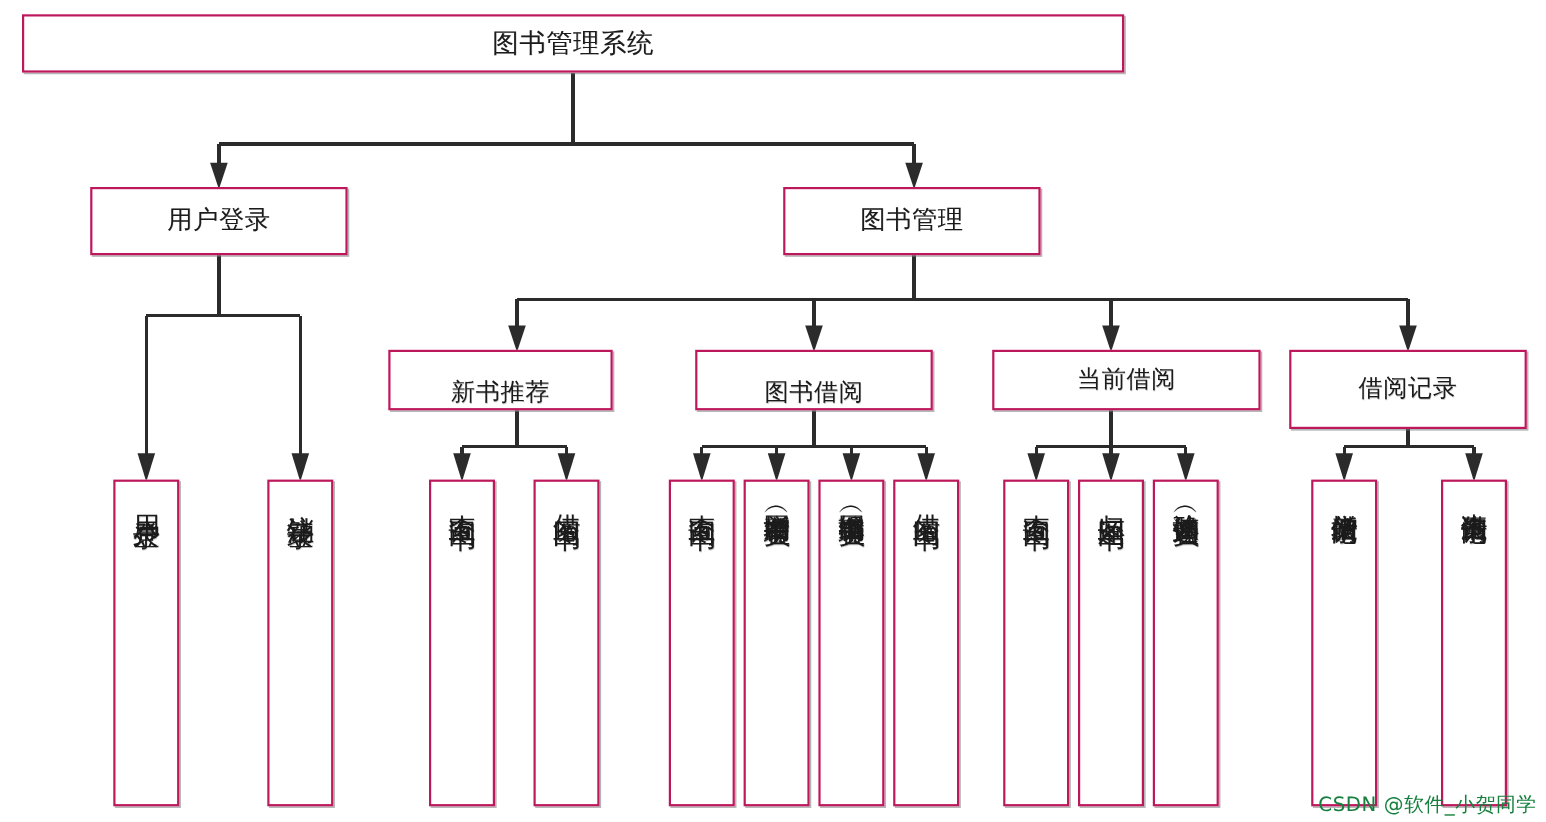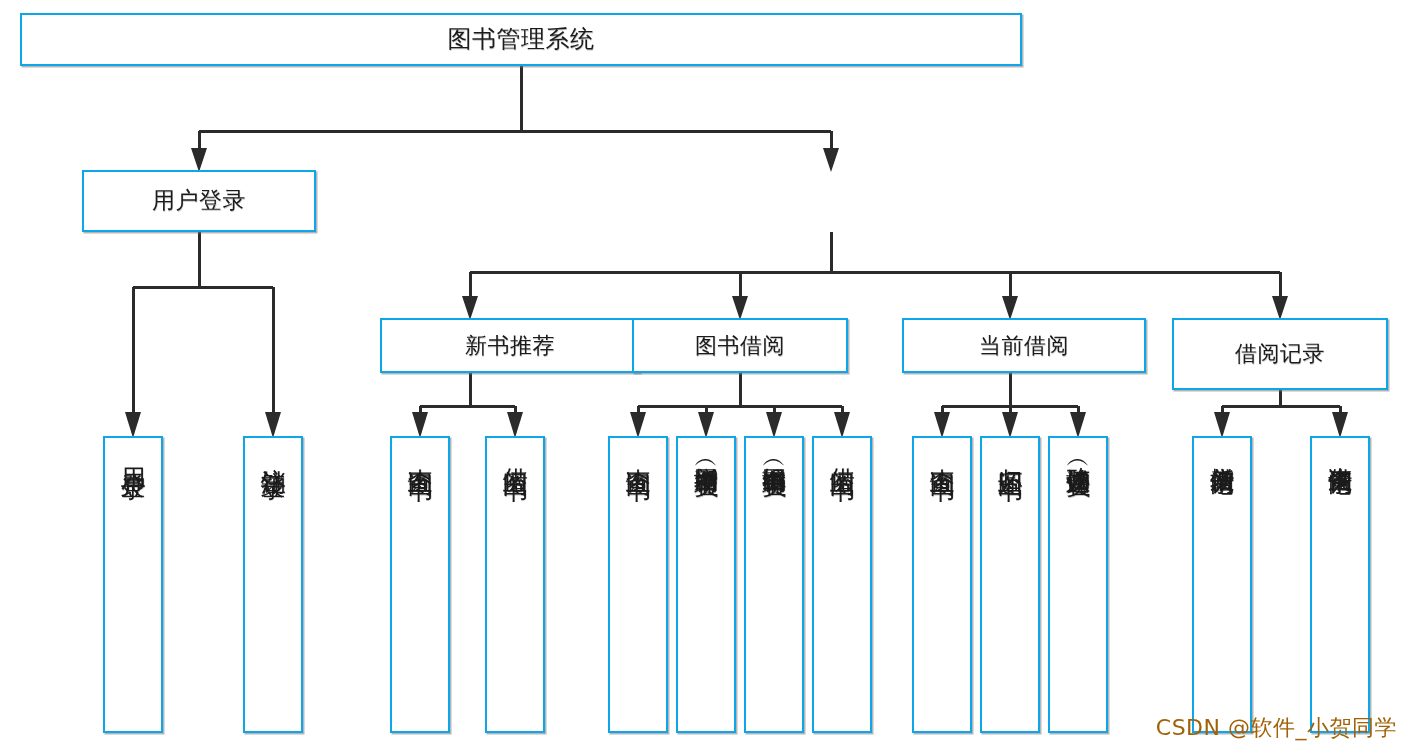--- a/index.html
+++ b/index.html
@@ -10,21 +10,21 @@
     overflow:hidden;
     position:relative;
   }
   #diagram-root{position:absolute;inset:0;}
   svg#wires{position:absolute;left:0;top:0;width:1405px;height:747px;}
 
   .node{
     position:absolute;
     box-sizing:border-box;
     background:#ffffff;
-    border:2px solid #0ea5e9;
+    border:2px solid #be185d;
     box-shadow:1.5px 1.5px 0 rgba(120,120,120,0.55);
     display:flex;
     align-items:center;
     justify-content:center;
     color:#1b1b1b;
   }
   .node .lbl{
     display:block;
     line-height:1.18;
     letter-spacing:0.5px;
@@ -48,22 +48,22 @@
     font-size:25px;
     line-height:1.02;
     letter-spacing:3px;
     white-space:nowrap;
   }
   .node.leaf.tall .lbl{font-size:24px;letter-spacing:1px;}
 
   #watermark{
     position:absolute;
     right:8px;bottom:4px;
-    font-size:22px;
-    color:#a16207;
+    font-size:18px;
+    color:#15803d;
     letter-spacing:0.5px;
     white-space:nowrap;
     pointer-events:none;
   }
 </style>
 </head>
 <body>
 
 <div id="diagram-root">
 
@@ -145,25 +145,28 @@
     </g>
   </svg>
 
   <div class="node root h" style="left:20px;top:13px;width:1002px;height:53px;">
     <span class="lbl">图书管理系统</span>
   </div>
 
   <div class="node h" style="left:82px;top:170px;width:234px;height:62px;">
     <span class="lbl">用户登录</span>
   </div>
-
-  <div class="node l3" style="left:380px;top:318px;width:260px;height:55px;">
+  <div class="node h" style="left:712px;top:170px;width:234px;height:62px;">
+    <span class="lbl">图书管理</span>
+  </div>
+
+  <div class="node l3" style="left:353px;top:318px;width:204px;height:55px;align-items:flex-end;">
     <span class="lbl">新书推荐</span>
   </div>
-  <div class="node l3" style="left:632px;top:318px;width:216px;height:55px;">
+  <div class="node l3" style="left:632px;top:318px;width:216px;height:55px;align-items:flex-end;">
     <span class="lbl">图书借阅</span>
   </div>
   <div class="node l3" style="left:902px;top:318px;width:244px;height:55px;">
     <span class="lbl">当前借阅</span>
   </div>
   <div class="node l3" style="left:1172px;top:318px;width:216px;height:72px;">
     <span class="lbl">借阅记录</span>
   </div>
 
   <div class="node leaf" style="left:103px;top:436px;width:60px;height:297px;">

